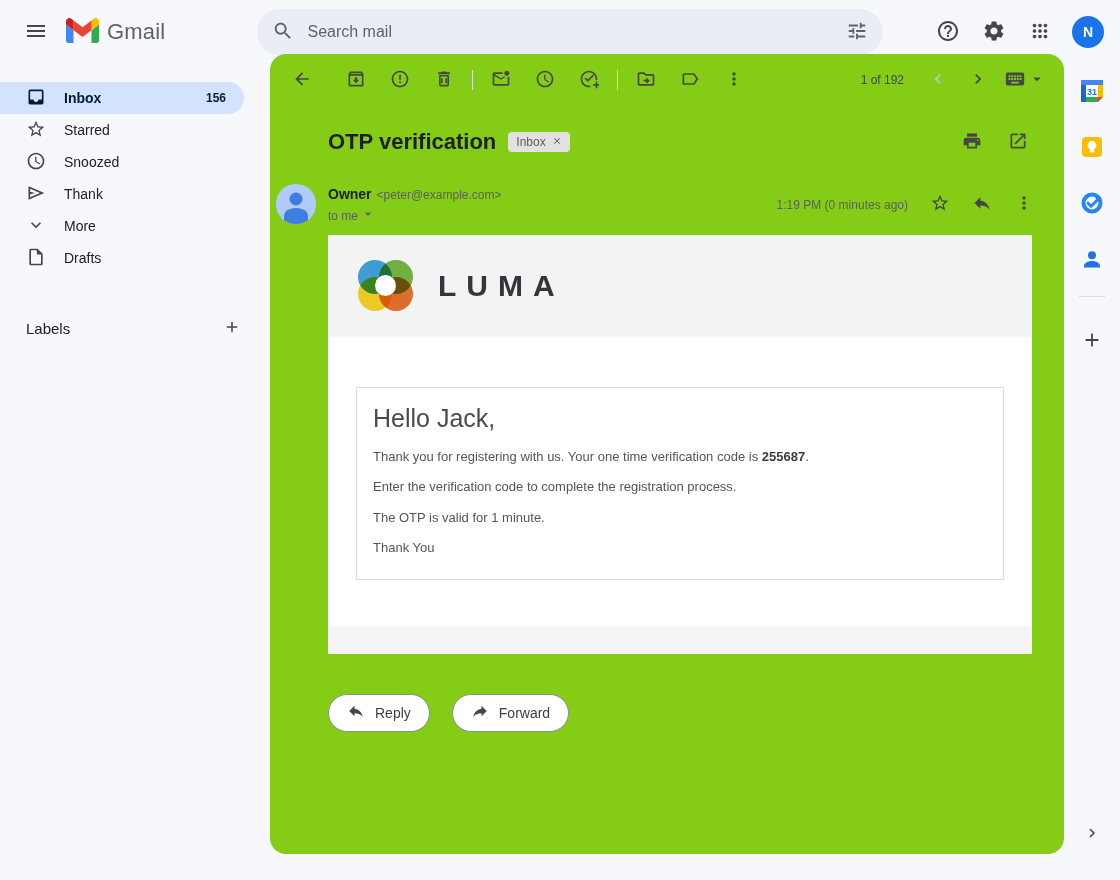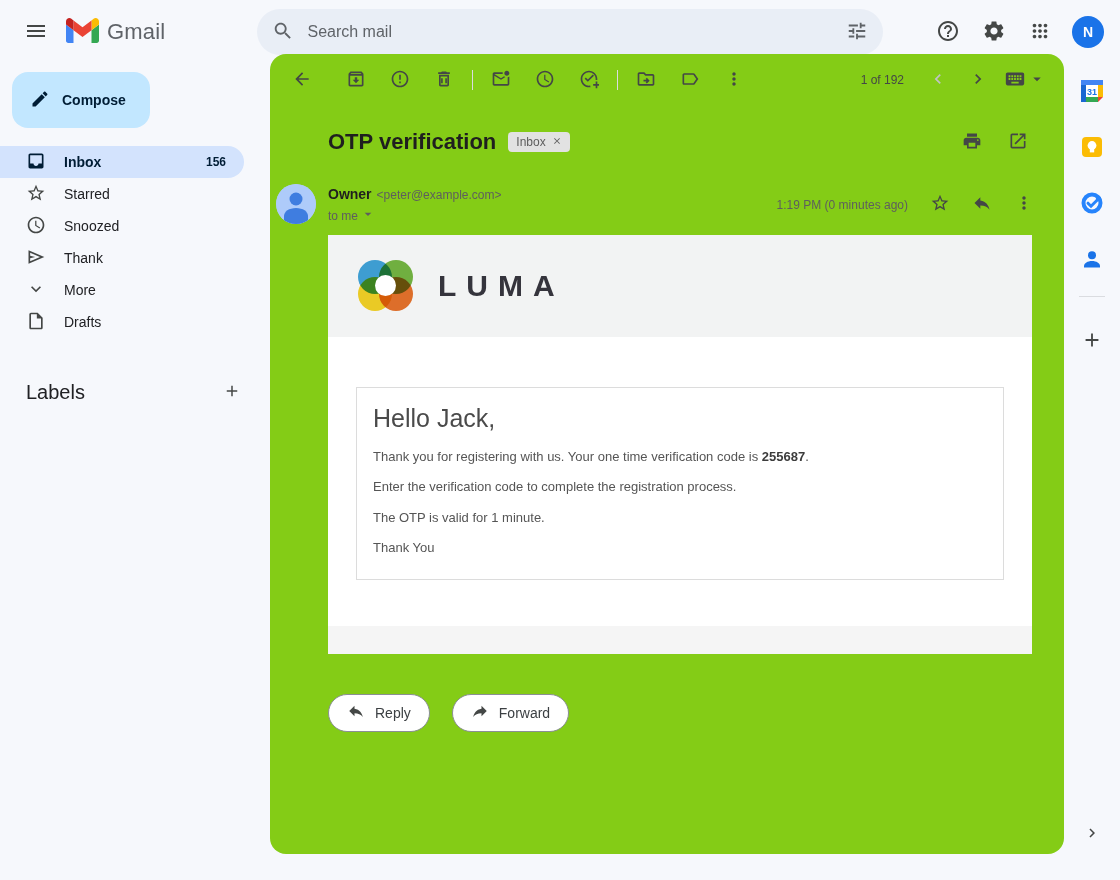--- a/index.html
+++ b/index.html
@@ -57,21 +57,21 @@
     font-size:14px; color:#202124; cursor:pointer;
   }
   .nav-item svg { fill:#444746; flex:0 0 auto; }
   .nav-item.selected { background:#d3e3fd; font-weight:bold; color:#001d35; }
   .nav-item.selected svg { fill:#001d35; }
   .nav-count { margin-left:auto; margin-right:18px; font-size:12px; font-weight:bold; color:#001d35; }
   .labels-row {
     margin-top:38px; padding:0 22px 0 26px;
     display:flex; align-items:center; justify-content:space-between;
   }
-  .labels-title { font-size:20px; color:#202124; }
+  .labels-title { font-size:15px; color:#202124; }
   .labels-add { width:32px; height:32px; border-radius:50%; display:flex; align-items:center; justify-content:center; }
   .labels-add svg { fill:#444746; }
 
   
   .card {
     position:absolute; left:270px; top:54px; width:794px; height:800px;
     background:#84cc16; border-radius:16px; overflow:hidden;
   }
   .toolbar { height:48px; display:flex; align-items:center; padding:4px 12px 0 12px; }
   .toolbar .icon-btn { width:40px; height:40px; }
@@ -213,28 +213,20 @@
         <svg width="22" height="22" viewBox="0 0 24 24">
             <path d="M6 8c1.1 0 2-.9 2-2s-.9-2-2-2-2 .9-2 2 .9 2 2 2zm6 0c1.1 0 2-.9 2-2s-.9-2-2-2-2 .9-2 2 .9 2 2 2zm6 0c1.1 0 2-.9 2-2s-.9-2-2-2-2 .9-2 2 .9 2 2 2zm-12 6c1.1 0 2-.9 2-2s-.9-2-2-2-2 .9-2 2 .9 2 2 2zm6 0c1.1 0 2-.9 2-2s-.9-2-2-2-2 .9-2 2 .9 2 2 2zm6 0c1.1 0 2-.9 2-2s-.9-2-2-2-2 .9-2 2 .9 2 2 2zm-12 6c1.1 0 2-.9 2-2s-.9-2-2-2-2 .9-2 2 .9 2 2 2zm6 0c1.1 0 2-.9 2-2s-.9-2-2-2-2 .9-2 2 .9 2 2 2zm6 0c1.1 0 2-.9 2-2s-.9-2-2-2-2 .9-2 2 .9 2 2 2z"></path>
           </svg>
       </span>
     </button>
     <button class="avatar">N</button>
   </div>
 </header>
 
 <aside class="sidebar">
-  <button class="compose-btn">
-    <span>
-      <svg width="20" height="20" viewBox="0 0 24 24" fill="#001d35">
-          <path d="M3 17.25V21h3.75L17.81 9.94l-3.75-3.75L3 17.25zM20.71 7.04c.39-.39.39-1.02 0-1.41l-2.34-2.34c-.39-.39-1.02-.39-1.41 0l-1.83 1.83 3.75 3.75 1.83-1.83z"></path>
-        </svg>
-    </span>
-    <span>Compose</span>
-  </button>
 
   <nav class="nav">
     <div class="nav-item selected">
       <span>
         <svg width="20" height="20" viewBox="0 0 24 24">
             <path d="M19 3H5c-1.1 0-1.99.9-1.99 2L3 19c0 1.1.9 2 2 2h14c1.1 0 2-.9 2-2V5c0-1.1-.9-2-2-2zm0 12h-4c0 1.66-1.35 3-3 3s-3-1.34-3-3H5V5h14v10z"></path>
           </svg>
       </span>
       <span>Inbox</span>
       <span class="nav-count">156</span>

